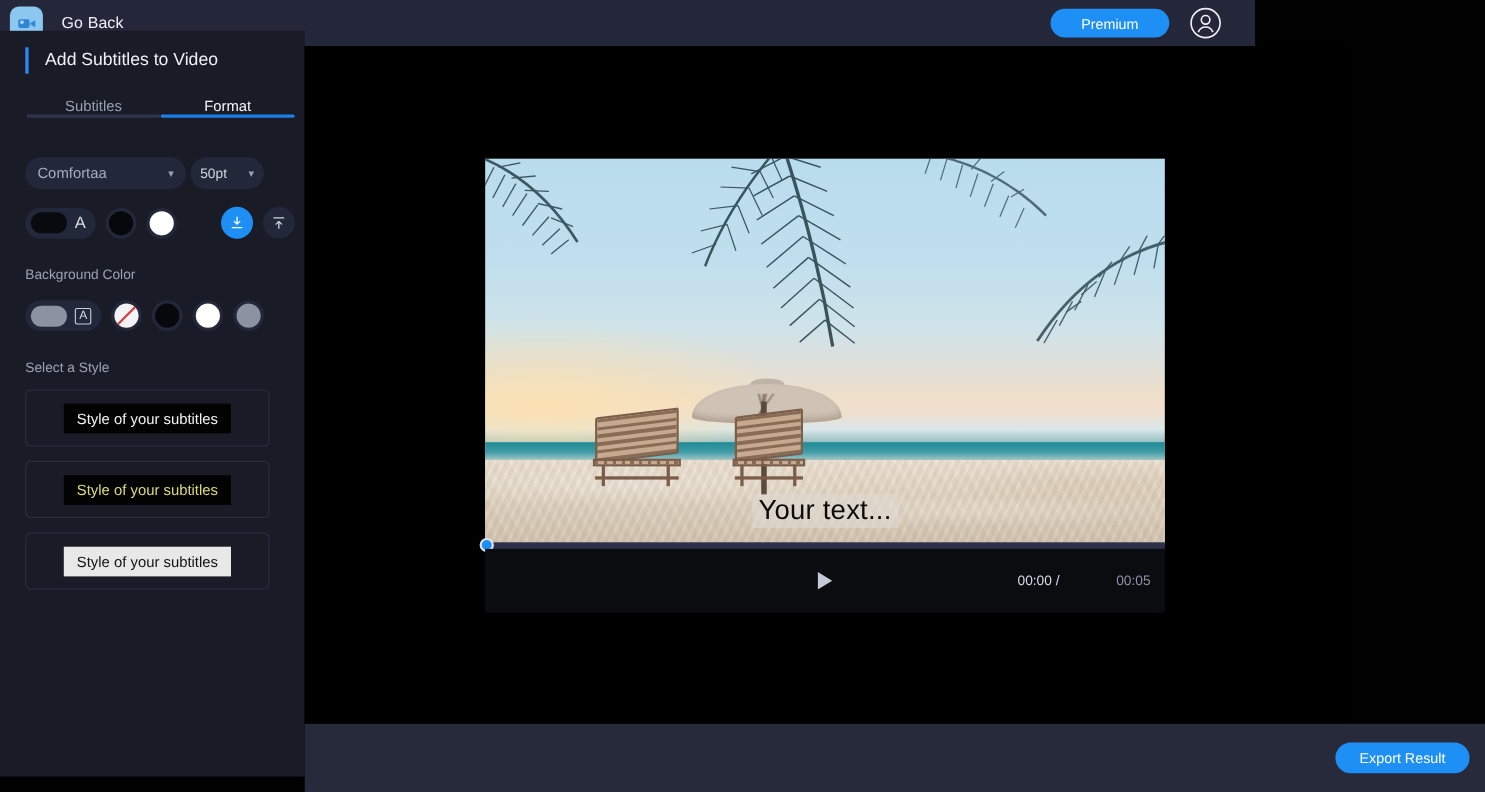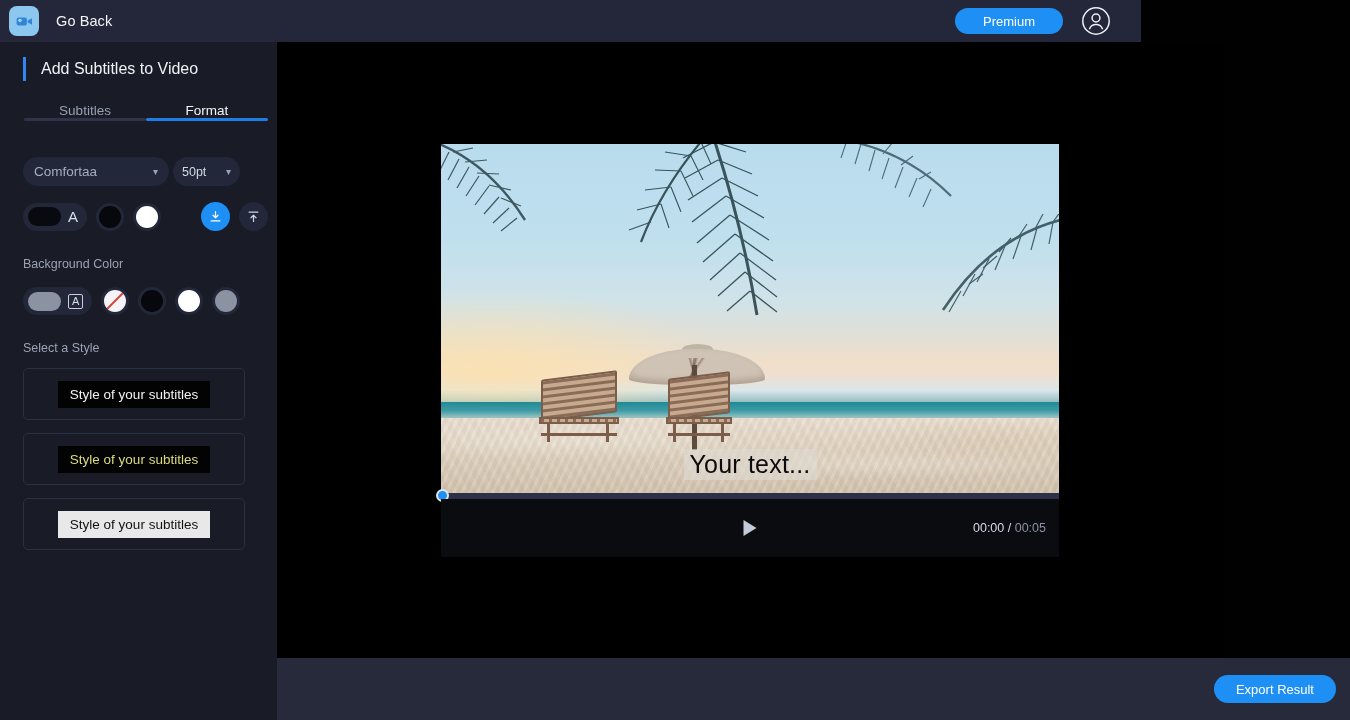--- a/index.html
+++ b/index.html
@@ -31,21 +31,21 @@
   .premium-btn {
     width: 108px; height: 26px; border-radius: 13px; border: none;
     background: #1e90f5; color: #fff; font-size: 13px;
     font-family: "Liberation Sans", sans-serif; cursor: pointer;
     display: flex; align-items: center; justify-content: center;
   }
   .avatar { width: 30px; height: 30px; }
 
   
   .sidebar {
-    position: absolute; left: 0; top: 42px; width: 277px; height: 678px;
+    position: absolute; left: 0; top: 28px; width: 277px; height: 678px;
     background: #191b26;
   }
   .panel-title-row { display: flex; align-items: center; margin-top: 15px; }
   .title-bar { width: 3px; height: 24px; background: #2f87f0; margin-left: 23px; }
   .panel-title { margin-left: 15px; color: #eef1f6; font-size: 16px; }
 
   .tabs { margin-top: 22px; display: flex; width: 244px; margin-left: 24px; }
   .tab {
     flex: 1; text-align: center; padding-bottom: 11px; font-size: 13.5px;
     cursor: pointer; position: relative;
@@ -202,21 +202,21 @@
   .controls {
     position:absolute; left:0; top:355px; width:618px; height:58px;
     background:#0b0c10; display:flex; align-items:center;
   }
   .play-btn {
     position:absolute; left:50%; transform:translateX(-50%); cursor:pointer;
     width:0; height:0; border-left:13px solid #c3cad8;
     border-top:8px solid transparent; border-bottom:8px solid transparent;
   }
   .time { position:absolute; right:13px; font-size:12.5px; color:#d6dce8; }
-  .time .total { color:#8b93a5; }
+  .time .total { color:#8b93a5;margin-left:48px; }
 
   
   .bottombar {
     position:absolute; left:277px; top:658px; width:1073px; height:62px;
     background:#272a3a; display:flex; align-items:center; justify-content:flex-end;
     gap:16px; padding-right:14px;
   }
   .btn-outline {
     height:28px; padding:0 19px; border-radius:14px; cursor:pointer;
     border:1px solid #2f7fe0; background:transparent; color:#eef1f7; font-size:13px;

